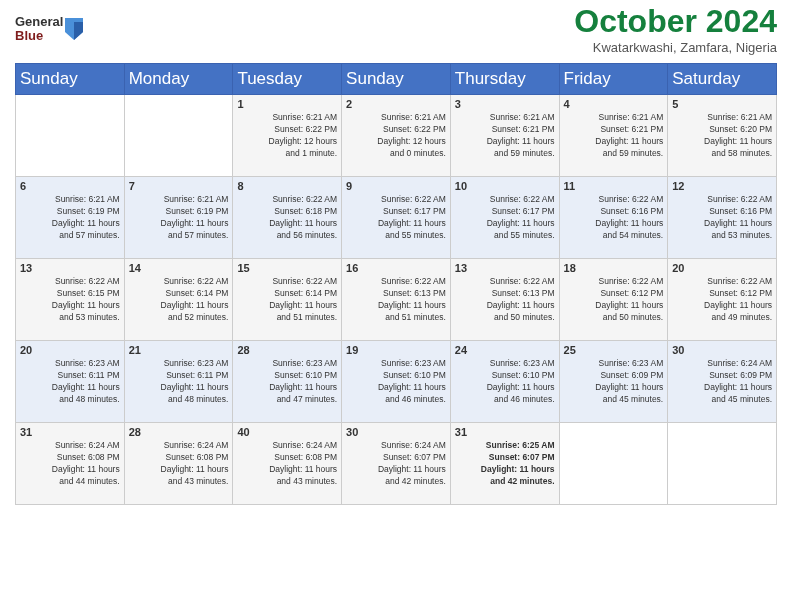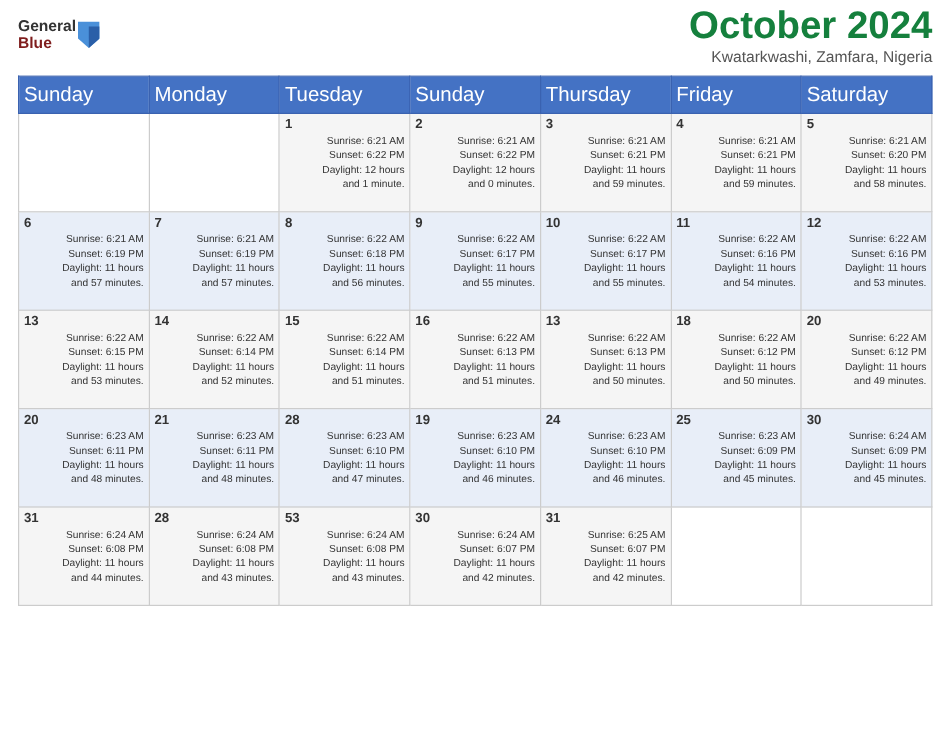--- a/index.html
+++ b/index.html
@@ -330,36 +330,36 @@
 and 44 minutes.</div>
           </td>
           <td>
             <span class="day-number">28</span>
             <div class="day-info" style="white-space: pre-line;">Sunrise: 6:24 AM
 Sunset: 6:08 PM
 Daylight: 11 hours
 and 43 minutes.</div>
           </td>
           <td>
-            <span class="day-number">53</span>
+            <span class="day-number">40</span>
             <div class="day-info" style="white-space: pre-line;">Sunrise: 6:24 AM
 Sunset: 6:08 PM
 Daylight: 11 hours
 and 43 minutes.</div>
           </td>
           <td>
             <span class="day-number">30</span>
             <div class="day-info" style="white-space: pre-line;">Sunrise: 6:24 AM
 Sunset: 6:07 PM
 Daylight: 11 hours
 and 42 minutes.</div>
           </td>
           <td>
             <span class="day-number">31</span>
-            <div class="day-info" style="white-space: pre-line;">Sunrise: 6:25 AM
+            <div class="day-info" style="white-space: pre-line; font-weight: bold;">Sunrise: 6:25 AM
 Sunset: 6:07 PM
 Daylight: 11 hours
 and 42 minutes.</div>
           </td>
           <td class="empty-cell"></td>
           <td class="empty-cell"></td>
         </tr>
       </tbody>
   </table>
 

